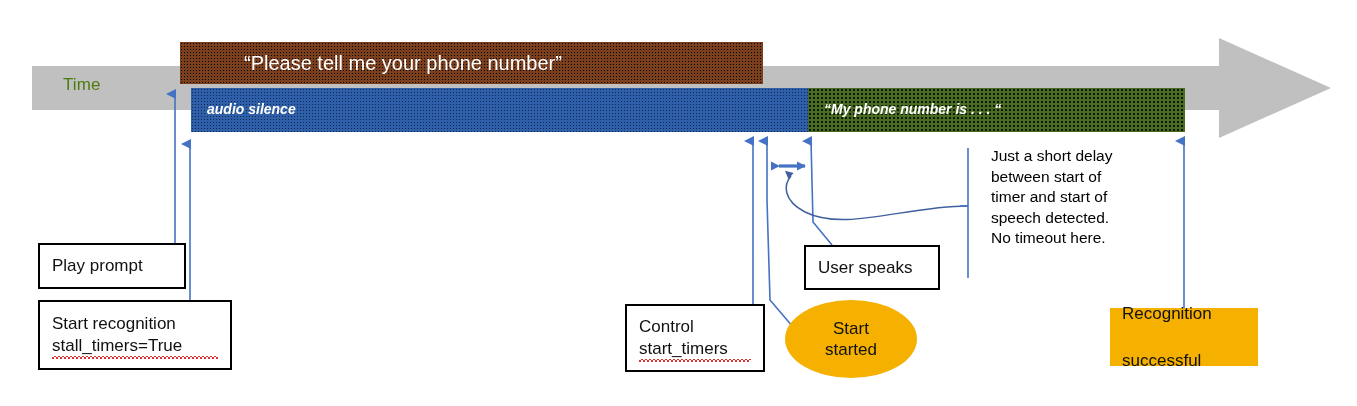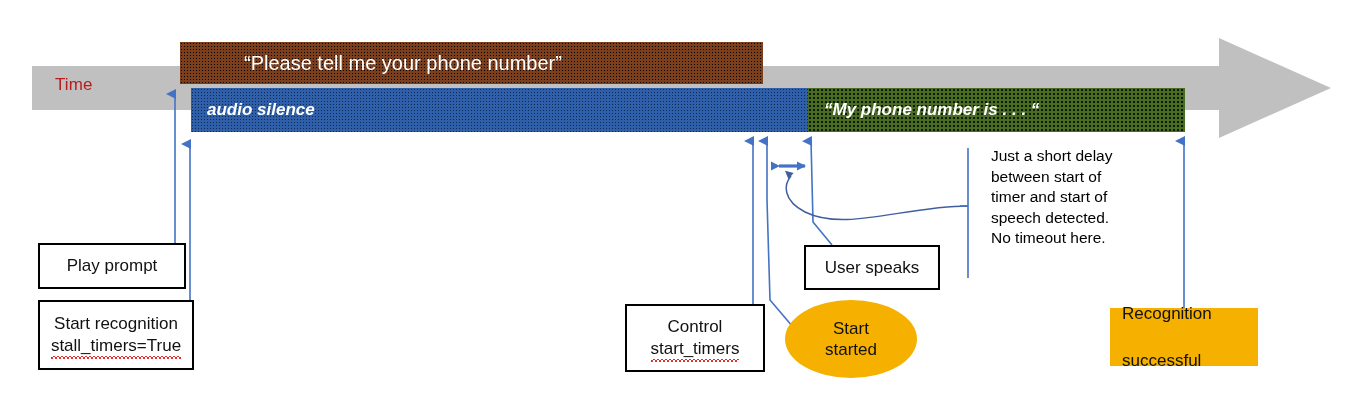--- a/index.html
+++ b/index.html
@@ -22,38 +22,38 @@
     height: 406px;
   }
   .abs { position: absolute; }
 
   
   #time-axis {
     left: 0; top: 0; width: 1357px; height: 406px;
     pointer-events: none;
   }
   #time-label {
-    left: 55px; top: 75px;
-    font-size: 17px;
-    color: #b91c1c;
+    left: 63px; top: 75px;
+    font-size: 17px;
+    color: #4d7c0f;
     letter-spacing: 0.1px;
   }
 
   
   .bar {
     box-sizing: border-box;
     display: flex;
     align-items: center;
     color: #ffffff;
     overflow: hidden;
     white-space: nowrap;
   }
   .bar-label {
     padding-left: 16px;
-    font-size: 17px;
+    font-size: 14px;
     line-height: 1.1;
   }
   #bar-prompt {
     left: 180px; top: 42px;
     width: 583px; height: 42px;
     background-color: #7b3f1e;
     background-image:
       radial-gradient(#000000 0.8px, transparent 0.9px);
     background-size: 3px 3px;
   }
@@ -82,21 +82,20 @@
     box-sizing: border-box;
     background: #ffffff;
     border: 2.2px solid #000000;
     color: #111111;
     font-size: 17px;
     line-height: 1.28;
     display: flex;
     flex-direction: column;
     justify-content: center;
     padding: 4px 12px;
-    align-items: center;
   }
   .callout .line2 {
     position: relative;
     display: inline-block;
   }
   
   .squiggle::after {
     content: "";
     position: absolute;
     left: 0; right: 0; bottom: -3px;
@@ -106,21 +105,21 @@
       radial-gradient(circle at 3px 0px, #e03030 1px, transparent 1.2px);
     background-size: 4px 4px;
     background-repeat: repeat-x;
   }
   #box-play-prompt {
     left: 38px; top: 243px;
     width: 148px; height: 46px;
   }
   #box-start-recognition {
     left: 38px; top: 300px;
-    width: 156px; height: 70px;
+    width: 194px; height: 70px;
   }
   #box-control {
     left: 625px; top: 304px;
     width: 140px; height: 68px;
   }
   #box-user-speaks {
     left: 804px; top: 245px;
     width: 136px; height: 45px;
   }
 

